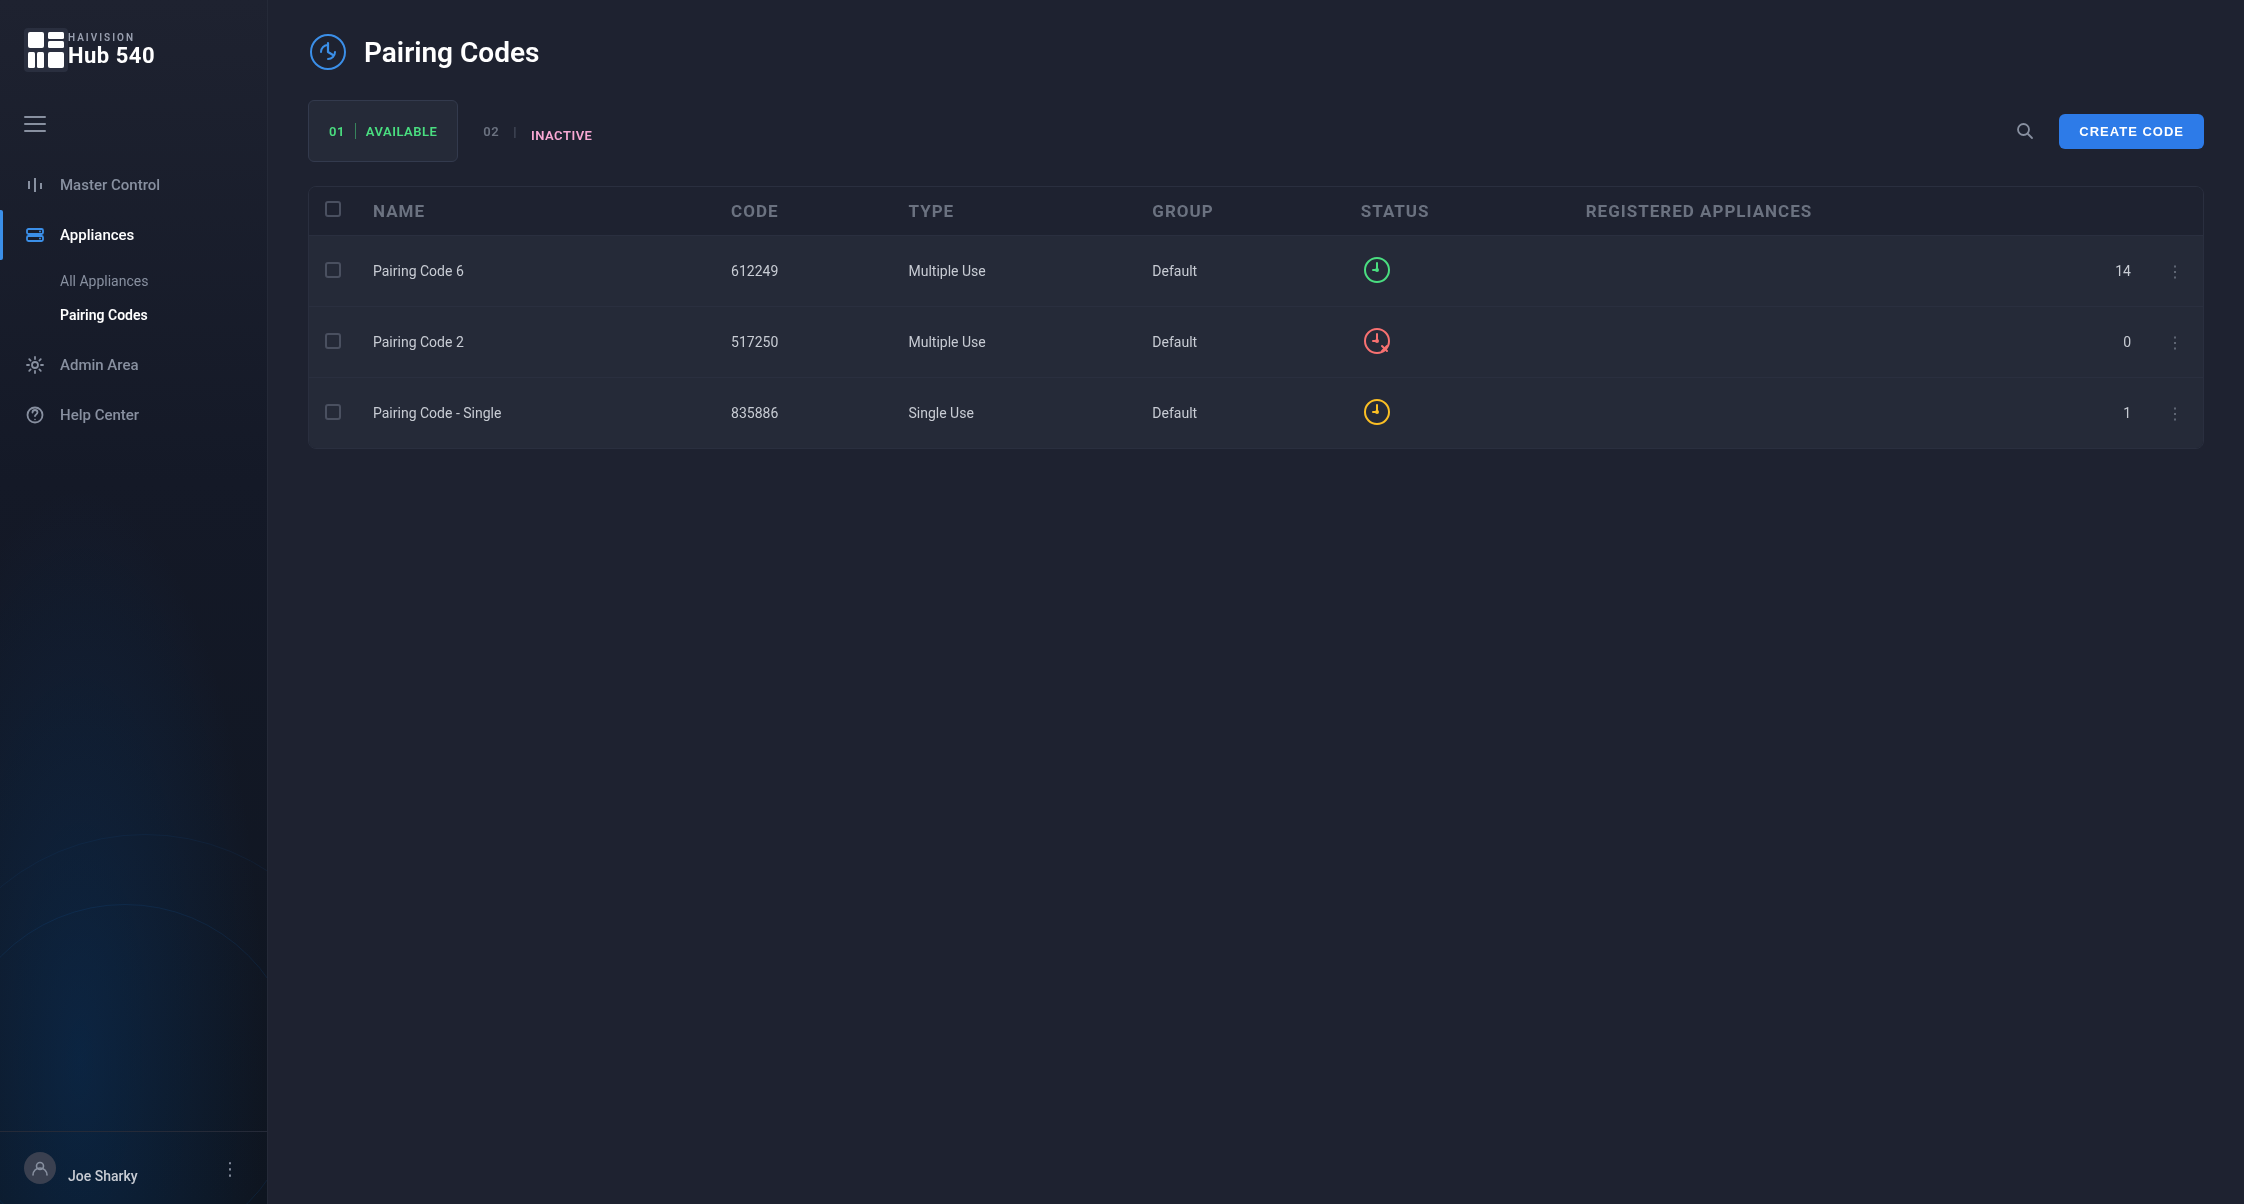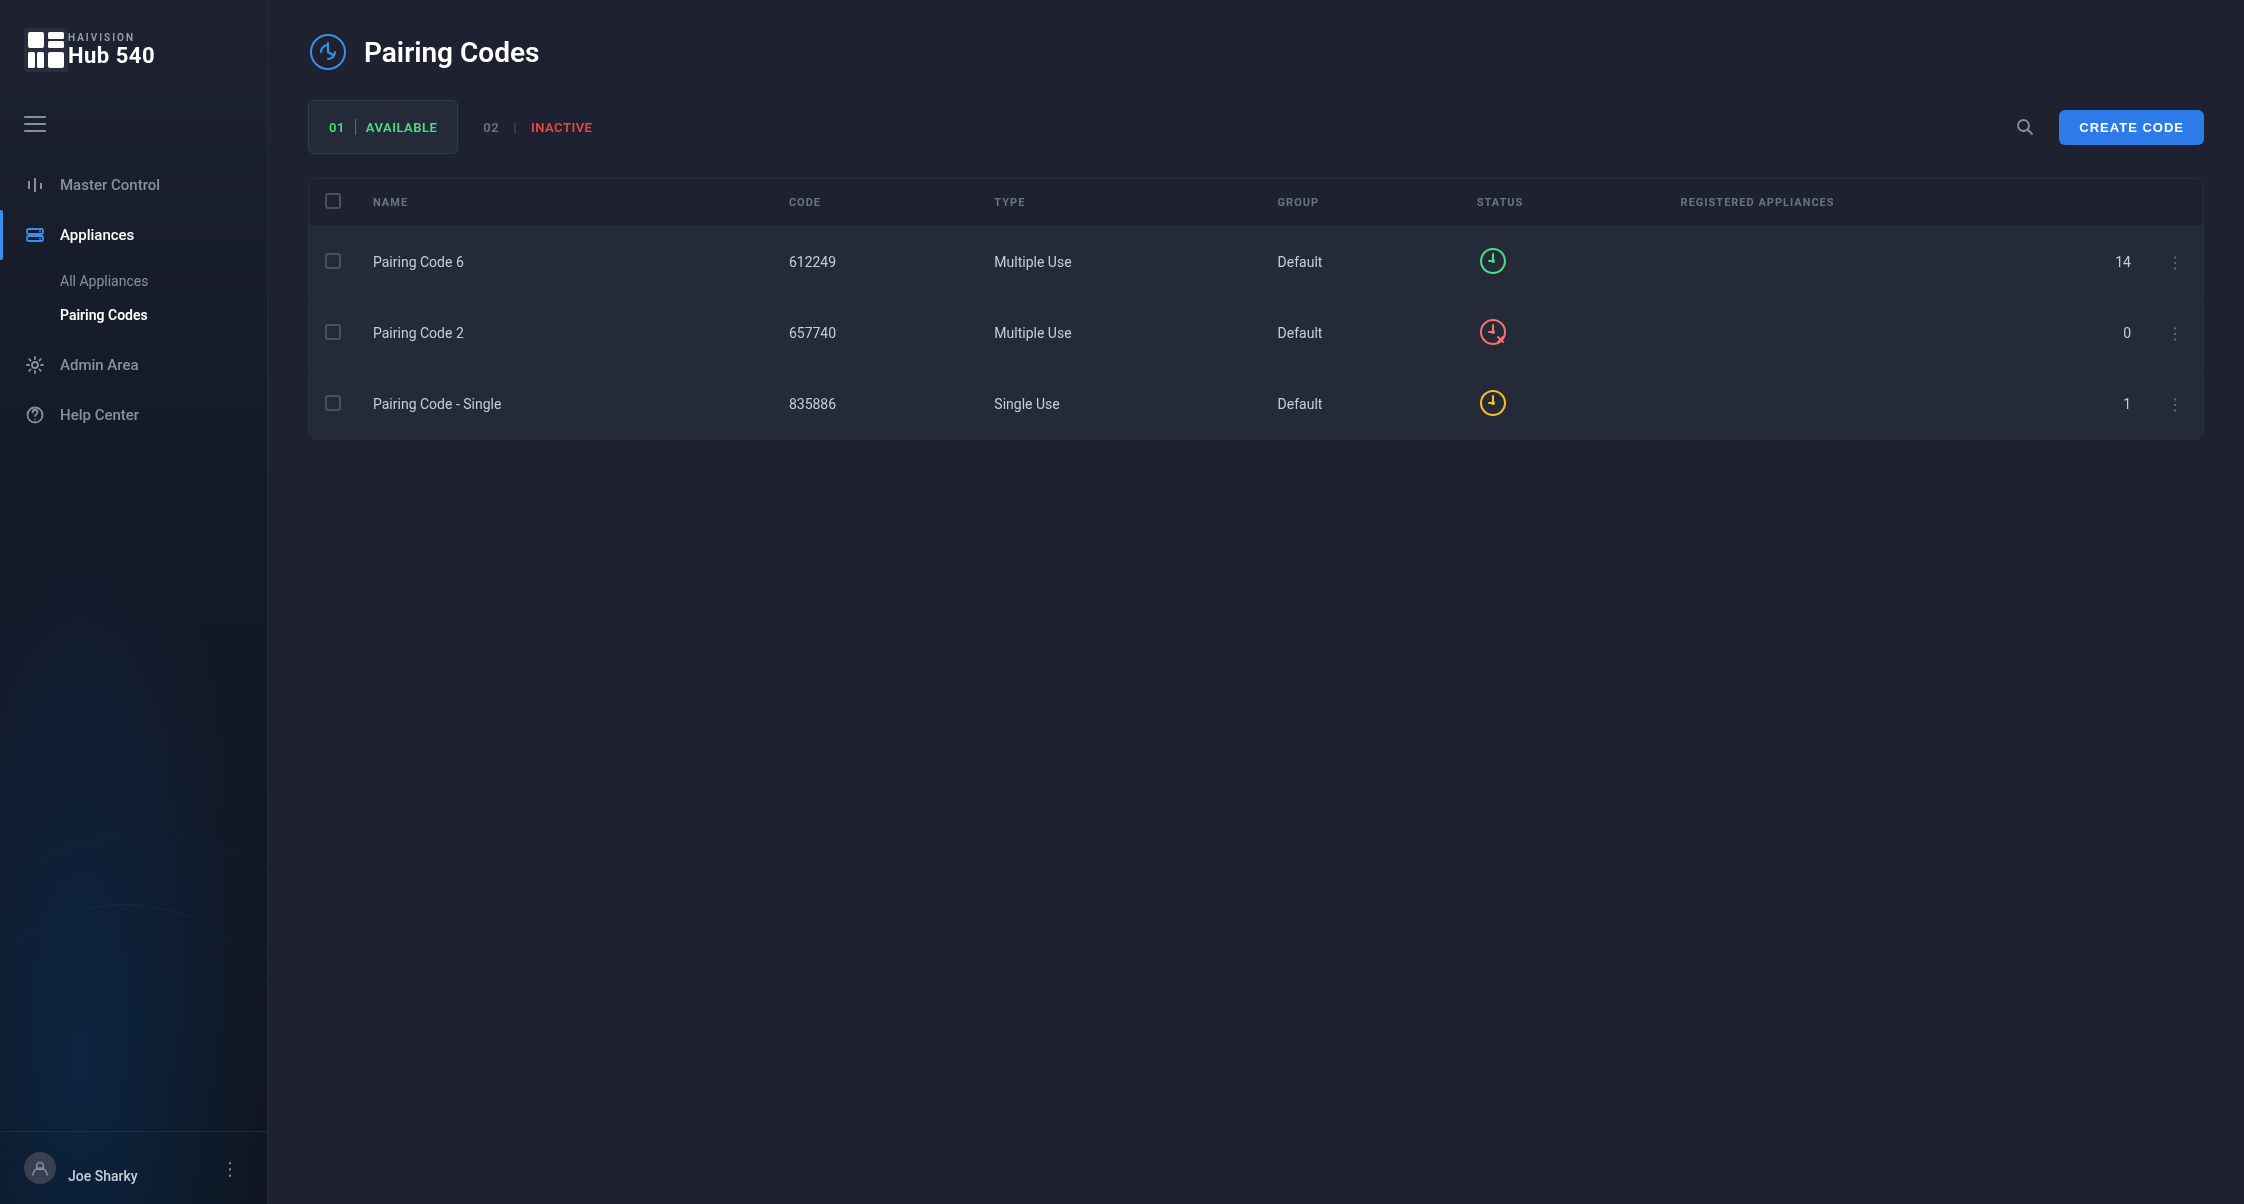--- a/index.html
+++ b/index.html
@@ -291,21 +291,22 @@
 
     .tab.active .tab-label {
       color: #4ade80;
     }
 
     .tab-inactive .tab-num {
       color: #6b7280;
     }
 
     .tab-inactive .tab-label {
-      color: #ef4444;
+      color: #f9a8d4;
+      margin-top: 9px;
     }
 
     .actions {
       display: flex;
       align-items: center;
       gap: 16px;
     }
 
     .search-btn {
       width: 36px;
@@ -346,21 +347,21 @@
     }
 
     .table thead tr {
       background: #1e2230;
       border-bottom: 1px solid #2a2f3f;
     }
 
     .table th {
       padding: 14px 16px;
       text-align: left;
-      font-size: 11px;
+      font-size: 17px;
       font-weight: 700;
       letter-spacing: 1px;
       color: #6b7280;
       text-transform: uppercase;
     }
 
     .table th.right { text-align: left; }
 
     .table td {
       padding: 18px 16px;
@@ -594,21 +595,21 @@
           <td class="actions-cell">
             <div class="more-btn">⋮</div>
           </td>
         </tr>
 
         <tr>
           <td class="checkbox-cell">
             <div class="checkbox"></div>
           </td>
           <td>Pairing Code 2</td>
-          <td>657740</td>
+          <td>517250</td>
           <td>Multiple Use</td>
           <td>Default</td>
           <td>
             <div class="status-icon">
               <svg width="30" height="30" viewBox="0 0 30 30" fill="none">
                 <circle cx="15" cy="15" r="12" stroke="#f87171" stroke-width="2"></circle>
                 <path d="M15 8v7l-4 0" stroke="#f87171" stroke-width="2" stroke-linecap="round" stroke-linejoin="round"></path>
                 <circle cx="15" cy="15" r="2" fill="#f87171"></circle>
                 <line x1="20" y1="20" x2="25" y2="25" stroke="#f87171" stroke-width="2" stroke-linecap="round"></line>
                 <line x1="25" y1="20" x2="20" y2="25" stroke="#f87171" stroke-width="2" stroke-linecap="round"></line>

